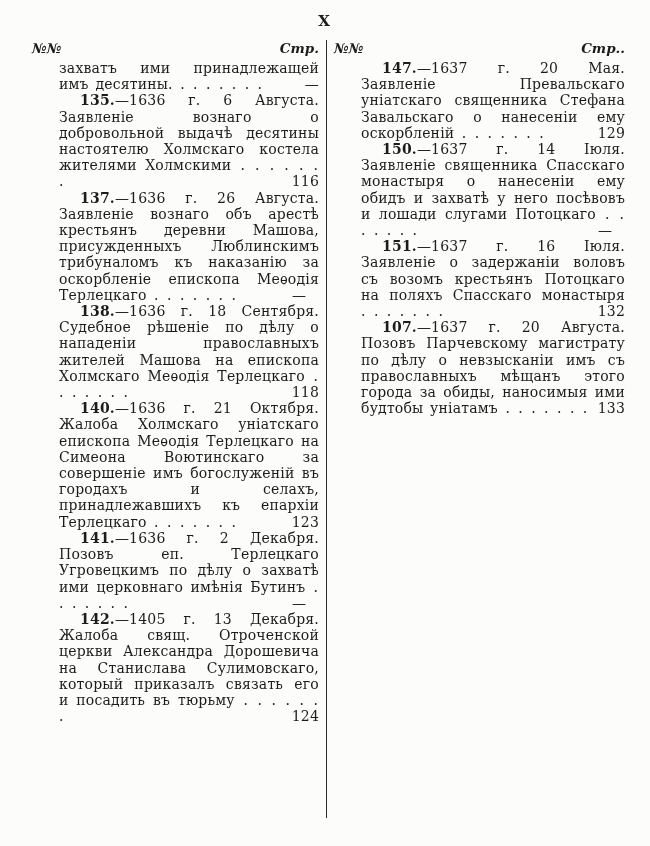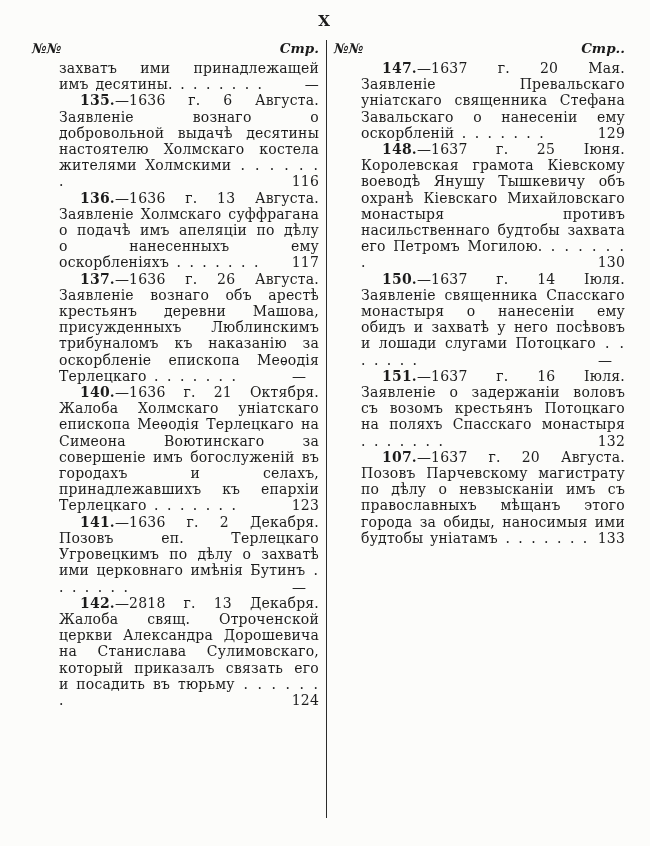--- a/index.html
+++ b/index.html
@@ -68,35 +68,34 @@
   <div class="folio">X</div>
   <div class="cols">
     <section class="col left">
       <header class="col-head">
         <span>№№</span>
         <span>Стр.</span>
       </header>
       <div class="entries">
           <p class="entry cont"><span class="body">захватъ ими принадлежащей имъ десятины.</span><span class="dots"> . . . . . . .</span><span class="pg">—</span></p>
           <p class="entry"><span class="num">135.</span><span class="body">—1636 г. 6 Августа. Заявленіе вознаго о добровольной выдачѣ десятины настоятелю Холмскаго костела жителями Холмскими</span><span class="dots"> . . . . . . .</span><span class="pg">116</span></p>
-          <p class="entry"><span class="num">136.</span><span class="body">—1636 г. 13 Августа. Заявленіе Холмскаго суффрагана о подачѣ имъ апеляціи по дѣлу о нанесенныхъ ему оскорбленіяхъ</span><span class="dots"> . . . . . . .</span><span class="pg">117</span></p>
           <p class="entry"><span class="num">137.</span><span class="body">—1636 г. 26 Августа. Заявленіе вознаго объ арестѣ крестьянъ деревни Машова, присужденныхъ Люблинскимъ трибуналомъ къ наказанію за оскорбленіе епископа Меѳодія Терлецкаго</span><span class="dots"> . . . . . . .</span><span class="pg">—</span></p>
+          <p class="entry"><span class="num">138.</span><span class="body">—1636 г. 18 Сентября. Судебное рѣшеніе по дѣлу о нападеніи православныхъ жителей Машова на епископа Холмскаго Меѳодія Терлецкаго</span><span class="dots"> . . . . . . .</span><span class="pg">118</span></p>
           <p class="entry"><span class="num">140.</span><span class="body">—1636 г. 21 Октября. Жалоба Холмскаго уніатскаго епископа Меѳодія Терлецкаго на Симеона Воютинскаго за совершеніе имъ богослуженій въ городахъ и селахъ, принадлежавшихъ къ епархіи Терлецкаго</span><span class="dots"> . . . . . . .</span><span class="pg">123</span></p>
           <p class="entry"><span class="num">141.</span><span class="body">—1636 г. 2 Декабря. Позовъ еп. Терлецкаго Угровецкимъ по дѣлу о захватѣ ими церковнаго имѣнія Бутинъ</span><span class="dots"> . . . . . . .</span><span class="pg">—</span></p>
-          <p class="entry"><span class="num">142.</span><span class="body">—2818 г. 13 Декабря. Жалоба свящ. Отроченской церкви Александра Дорошевича на Станислава Сулимовскаго, который приказалъ связать его и посадить въ тюрьму</span><span class="dots"> . . . . . . .</span><span class="pg">124</span></p>
+          <p class="entry"><span class="num">142.</span><span class="body">—1405 г. 13 Декабря. Жалоба свящ. Отроченской церкви Александра Дорошевича на Станислава Сулимовскаго, который приказалъ связать его и посадить въ тюрьму</span><span class="dots"> . . . . . . .</span><span class="pg">124</span></p>
         </div>
     </section>
     <div class="divider"></div>
     <section class="col right">
       <header class="col-head">
         <span>№№</span>
         <span>Стр..</span>
       </header>
       <div class="entries">
           <p class="entry"><span class="num">147.</span><span class="body">—1637 г. 20 Мая. Заявленіе Превальскаго уніатскаго священника Стефана Завальскаго о нанесеніи ему оскорбленій</span><span class="dots"> . . . . . . .</span><span class="pg">129</span></p>
-          <p class="entry"><span class="num">148.</span><span class="body">—1637 г. 25 Іюня. Королевская грамота Кіевскому воеводѣ Янушу Тышкевичу объ охранѣ Кіевскаго Михайловскаго монастыря противъ насильственнаго будтобы захвата его Петромъ Могилою.</span><span class="dots"> . . . . . . .</span><span class="pg">130</span></p>
           <p class="entry"><span class="num">150.</span><span class="body">—1637 г. 14 Іюля. Заявленіе священника Спасскаго монастыря о нанесеніи ему обидъ и захватѣ у него посѣвовъ и лошади слугами Потоцкаго</span><span class="dots"> . . . . . . .</span><span class="pg">—</span></p>
           <p class="entry"><span class="num">151.</span><span class="body">—1637 г. 16 Іюля. Заявленіе о задержаніи воловъ съ возомъ крестьянъ Потоцкаго на поляхъ Спасскаго монастыря</span><span class="dots"> . . . . . . .</span><span class="pg">132</span></p>
           <p class="entry"><span class="num">107.</span><span class="body">—1637 г. 20 Августа. Позовъ Парчевскому магистрату по дѣлу о невзысканіи имъ съ православныхъ мѣщанъ этого города за обиды, наносимыя ими будтобы уніатамъ</span><span class="dots"> . . . . . . .</span><span class="pg">133</span></p>
         </div>
     </section>
   </div>
 </div>
 
 </body></html>

